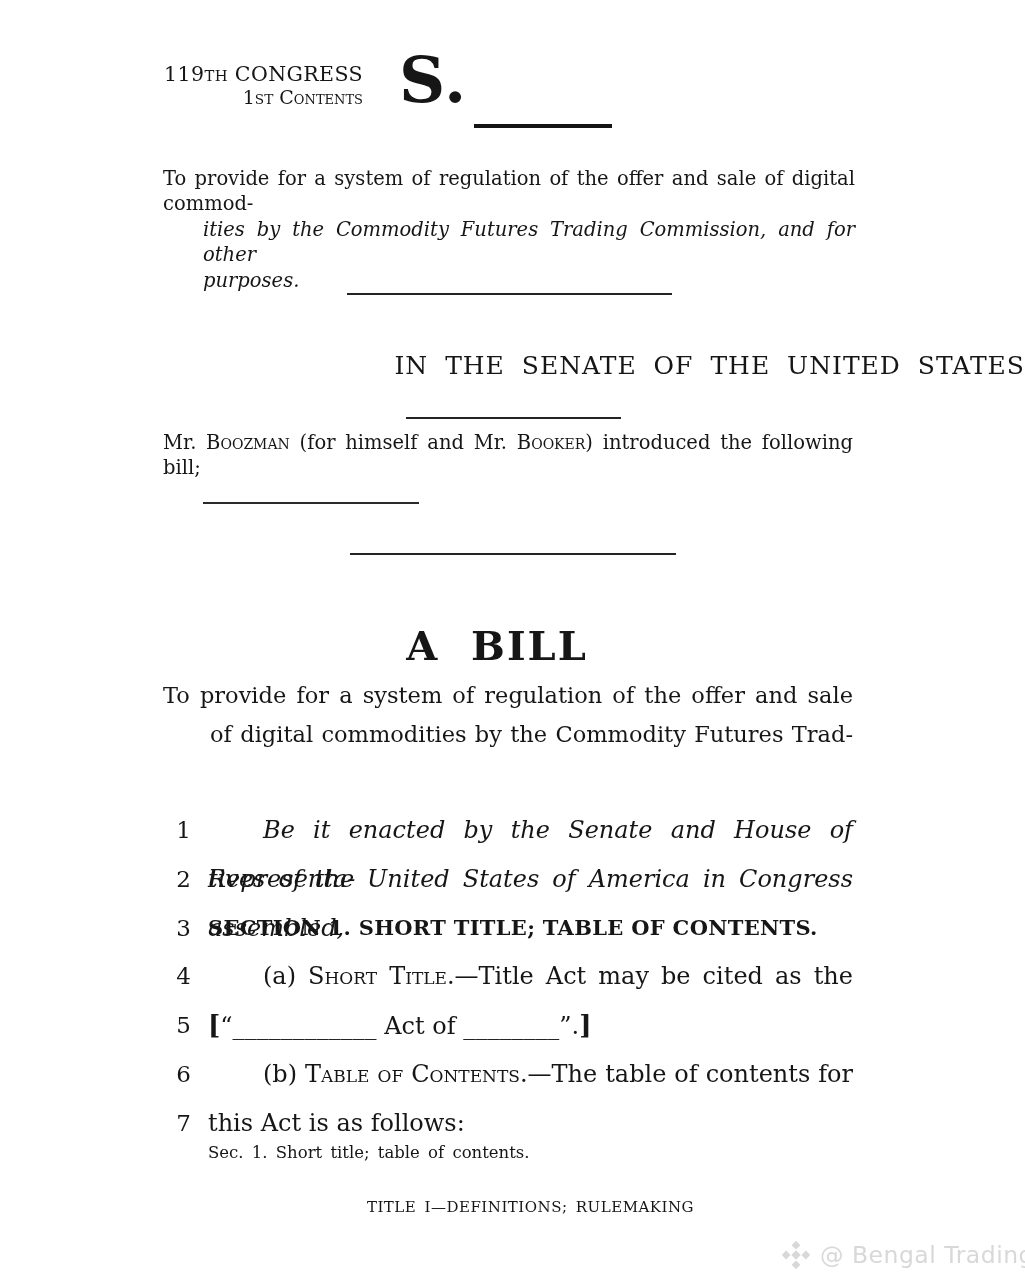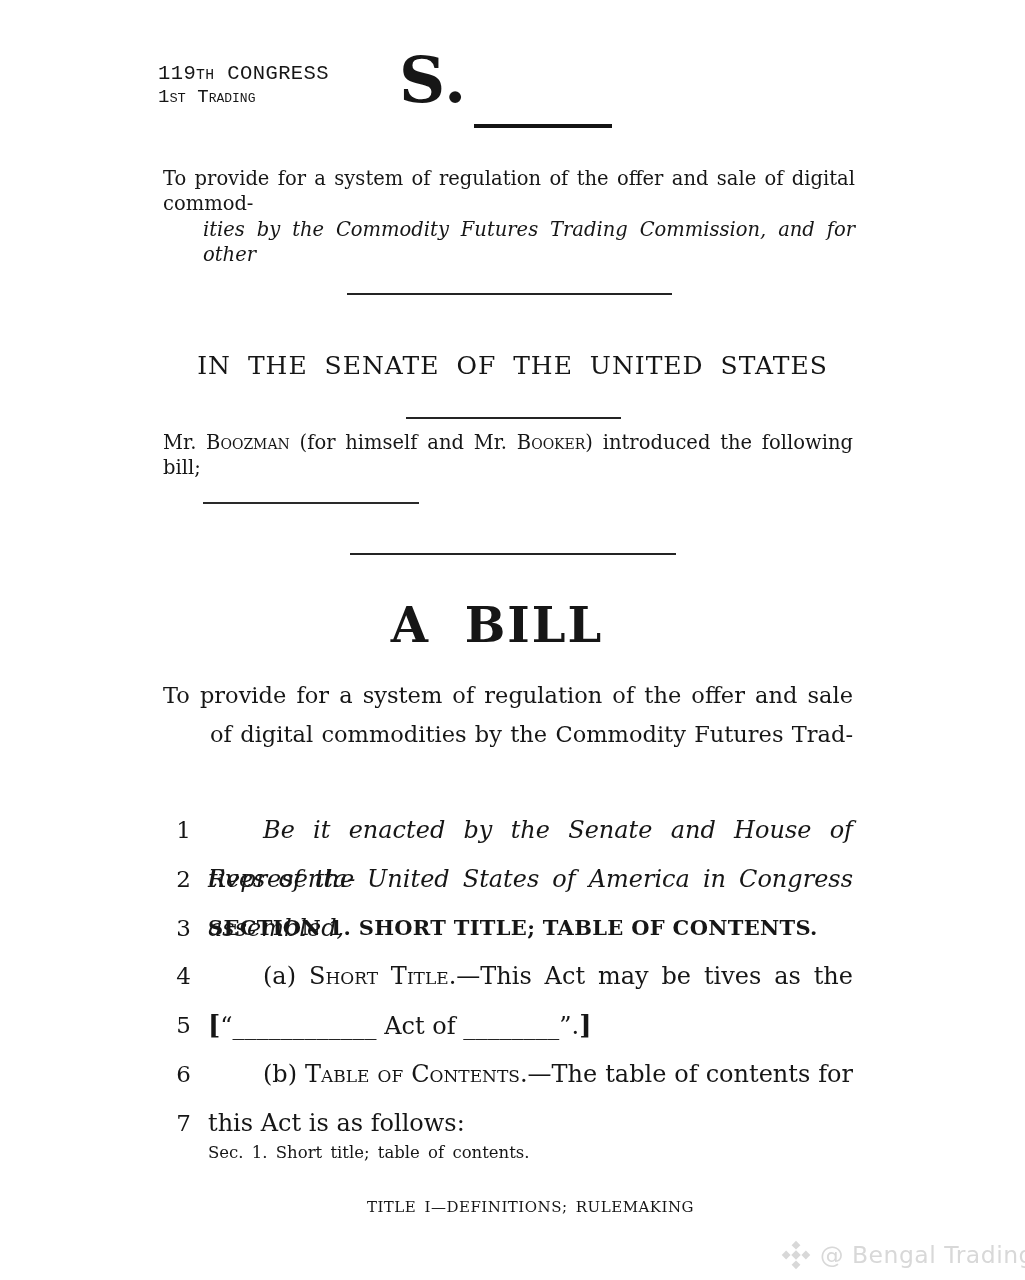--- a/index.html
+++ b/index.html
@@ -7,21 +7,21 @@
     position:relative;
     width:1025px;height:1280px;
     background:#ffffff;
     font-family:"DejaVu Serif","Liberation Serif",serif;
     color:#161616;
     overflow:hidden;
   }
   
   .congress-block{
     position:absolute;left:158px;top:62px;width:205px;
-    text-align:left;line-height:1.18;font-family:Liberation Mono, monospace;
+    text-align:right;line-height:1.18;
   }
   .congress-line1{font-size:20.5px;letter-spacing:.4px;white-space:nowrap;}
   .congress-line2{font-size:19px;}
   .ord{font-size:72%;text-transform:uppercase;}
   .sc{font-variant:small-caps;}
   .bill-number{
     position:absolute;left:399px;top:48px;
     font-size:64px;font-weight:bold;line-height:1;letter-spacing:1px;
   }
   .bill-number-blank{
@@ -37,36 +37,36 @@
   .ll{text-align:left;}
   .hang{margin-left:40px;font-style:italic;}
   
   .rule{position:absolute;border-top:2.5px solid #242424;}
   .rule-1{left:347px;top:293px;width:325px;}
   .rule-sm{left:406px;top:417px;width:215px;border-top-width:2px;}
   .rule-2{left:350px;top:553px;width:326px;}
   
   .senate-heading{
     position:absolute;left:0;top:351px;width:1025px;
-    text-align:center;font-size:25px;letter-spacing:1px;word-spacing:8px;
+    text-align:right;font-size:25px;letter-spacing:1px;word-spacing:8px;
     white-space:nowrap;
   }
   
   .sponsor{
     position:absolute;left:163px;top:430px;width:690px;
     font-size:19.5px;line-height:25.4px;
   }
   .committee-blank{
     margin-left:40px;width:216px;height:21px;
     border-bottom:2.5px solid #2a2a2a;
   }
   
   .a-bill{
-    position:absolute;left:0;top:597px;width:994px;
-    text-align:center;font-size:48px;font-weight:bold;
+    position:absolute;left:0;top:622px;width:994px;
+    text-align:center;font-size:40px;font-weight:bold;
     letter-spacing:2px;word-spacing:16px;
   }
   
   .long-title{
     position:absolute;left:163px;top:676px;width:690px;
     font-size:22.5px;line-height:38.8px;
   }
   .hang2{margin-left:47px;}
   
   .body-lines{position:absolute;left:163px;top:806px;width:690px;}
@@ -100,29 +100,30 @@
   }
   .watermark svg{display:block;}
 </style>
 </head>
 <body>
 
 <div class="page">
 
   <div class="congress-block">
     <div class="congress-line1"><span>119</span><span class="ord">th</span>&nbsp;<span>CONGRESS</span></div>
-    <div class="congress-line2"><span>1</span><span class="ord">st</span>&nbsp;<span class="sc">Trading</span></div>
+    <div class="congress-line2"><span>1</span><span class="ord">st</span>&nbsp;<span class="sc">Contents</span></div>
   </div>
 
   <div class="bill-number">S.</div>
   <div class="bill-number-blank"></div>
 
   <div class="official-title">
     <div class="jl">To provide for a system of regulation of the offer and sale of digital commod-</div>
     <div class="jl hang">ities by the Commodity Futures Trading Commission, and for other</div>
+    <div class="ll hang">purposes.</div>
   </div>
 
   <div class="rule rule-1"></div>
 
   <div class="senate-heading">IN THE SENATE OF THE UNITED STATES</div>
 
   <div class="rule rule-sm"></div>
 
   <div class="sponsor">
     <div class="jl"><span>Mr. </span><span class="sc">Boozman</span><span> (for himself and Mr. </span><span class="sc">Booker</span><span>) introduced the following bill;</span></div>
@@ -150,21 +151,21 @@
       <span class="txt jl it">tives of the United States of America in Congress assembled,</span>
     </div>
 
     <div class="bl">
       <span class="no">3</span>
       <span class="txt ll sec-head">SECTION 1. SHORT TITLE; TABLE OF CONTENTS.</span>
     </div>
 
     <div class="bl">
       <span class="no">4</span>
-      <span class="txt jl indent"><span>(a) </span><span class="sc">Short Title</span><span>.—This Act may be tives as the</span></span>
+      <span class="txt jl indent"><span>(a) </span><span class="sc">Short Title</span><span>.—Title Act may be cited as the</span></span>
     </div>
 
     <div class="bl">
       <span class="no">5</span>
       <span class="txt ll"><span class="bb">[</span><span>“</span><span>____________</span><span> Act of </span><span>________</span><span>”.</span><span class="bb">]</span></span>
     </div>
 
     <div class="bl">
       <span class="no">6</span>
       <span class="txt jl indent"><span>(b) </span><span class="sc">Table of Contents</span><span>.—The table of contents for</span></span>

